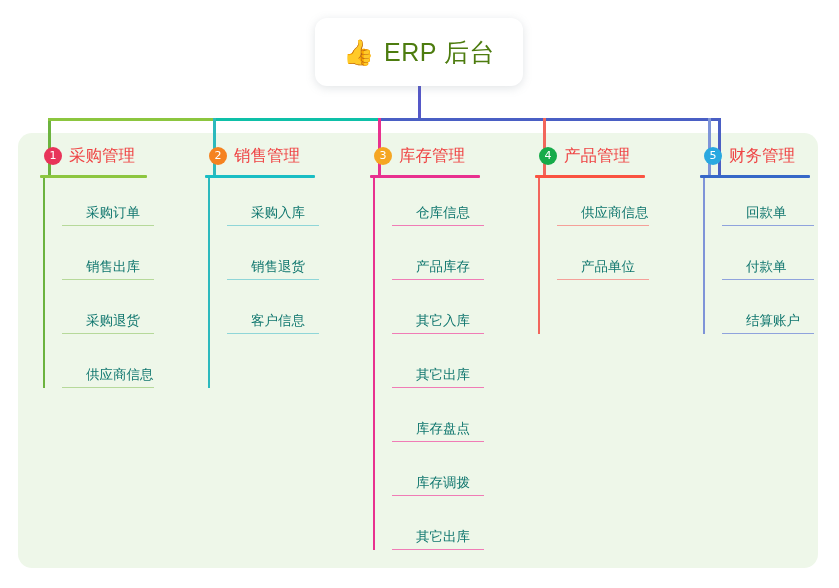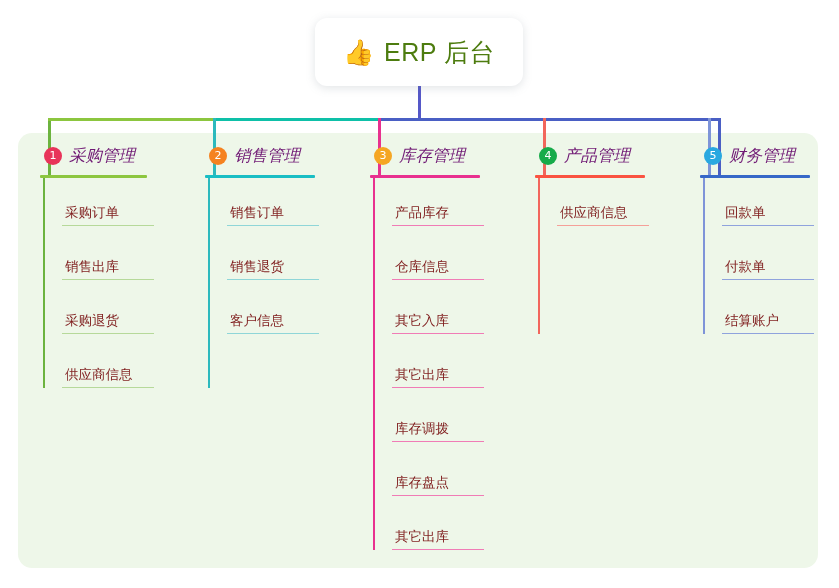--- a/index.html
+++ b/index.html
@@ -87,23 +87,22 @@
     border-radius: 50%;
     color: #ffffff;
     font-size: 11px;
     line-height: 18px;
     text-align: center;
     flex: 0 0 auto;
     font-family: "DejaVu Sans", sans-serif;
   }
   .col-title {
     font-size: 16.5px;
-    color: #701a75;
+    color: #ef4444;
     white-space: nowrap;
-    font-style: italic;
   }
   .head-rule {
     height: 3px;
     margin-top: 6px;
     border-radius: 1px;
   }
 
   .items {
     position: relative;
     margin-top: 0;
@@ -114,24 +113,24 @@
     left: 3px;
     top: 0;
     width: 2px;
   }
   .item {
     position: relative;
     height: 54px;
   }
   .item .label {
     position: absolute;
-    left: 3px;
+    left: 24px;
     bottom: 10px;
     font-size: 13.5px;
-    color: #7f1d1d;
+    color: #0f766e;
     white-space: nowrap;
   }
   .item .rule {
     position: absolute;
     left: 0;
     bottom: 6px;
     width: 92px;
     height: 1.5px;
   }
 </style>
@@ -190,21 +189,21 @@
       </div>
       <div class="column" style="left: 205px;">
         <div class="col-head">
           <span class="badge" style="background: rgb(245, 130, 32);">2</span>
           <span class="col-title">销售管理</span>
         </div>
         <div class="head-rule" style="background: rgb(25, 190, 196); width: 110px;"></div>
         <div class="items">
           <div class="spine" style="background: rgb(44, 185, 189); height: 210px;"></div>
           <div class="item">
-            <span class="label">销售订单</span>
+            <span class="label">采购入库</span>
             <div class="rule" style="background: rgb(143, 214, 216);"></div>
           </div>
           <div class="item">
             <span class="label">销售退货</span>
             <div class="rule" style="background: rgb(143, 214, 216);"></div>
           </div>
           <div class="item">
             <span class="label">客户信息</span>
             <div class="rule" style="background: rgb(143, 214, 216);"></div>
           </div>
@@ -212,61 +211,65 @@
       </div>
       <div class="column" style="left: 370px;">
         <div class="col-head">
           <span class="badge" style="background: rgb(245, 166, 35);">3</span>
           <span class="col-title">库存管理</span>
         </div>
         <div class="head-rule" style="background: rgb(232, 49, 143); width: 110px;"></div>
         <div class="items">
           <div class="spine" style="background: rgb(232, 49, 143); height: 372px;"></div>
           <div class="item">
+            <span class="label">仓库信息</span>
+            <div class="rule" style="background: rgb(240, 124, 182);"></div>
+          </div>
+          <div class="item">
             <span class="label">产品库存</span>
             <div class="rule" style="background: rgb(240, 124, 182);"></div>
           </div>
           <div class="item">
-            <span class="label">仓库信息</span>
-            <div class="rule" style="background: rgb(240, 124, 182);"></div>
-          </div>
-          <div class="item">
             <span class="label">其它入库</span>
             <div class="rule" style="background: rgb(240, 124, 182);"></div>
           </div>
           <div class="item">
             <span class="label">其它出库</span>
             <div class="rule" style="background: rgb(240, 124, 182);"></div>
           </div>
           <div class="item">
+            <span class="label">库存盘点</span>
+            <div class="rule" style="background: rgb(240, 124, 182);"></div>
+          </div>
+          <div class="item">
             <span class="label">库存调拨</span>
-            <div class="rule" style="background: rgb(240, 124, 182);"></div>
-          </div>
-          <div class="item">
-            <span class="label">库存盘点</span>
             <div class="rule" style="background: rgb(240, 124, 182);"></div>
           </div>
           <div class="item">
             <span class="label">其它出库</span>
             <div class="rule" style="background: rgb(240, 124, 182);"></div>
           </div>
         </div>
       </div>
       <div class="column" style="left: 535px;">
         <div class="col-head">
           <span class="badge" style="background: rgb(23, 171, 74);">4</span>
           <span class="col-title">产品管理</span>
         </div>
         <div class="head-rule" style="background: rgb(250, 83, 65); width: 110px;"></div>
         <div class="items">
           <div class="spine" style="background: rgb(242, 102, 92); height: 156px;"></div>
           <div class="item">
             <span class="label">供应商信息</span>
             <div class="rule" style="background: rgb(245, 160, 153);"></div>
           </div>
+          <div class="item">
+            <span class="label">产品单位</span>
+            <div class="rule" style="background: rgb(245, 160, 153);"></div>
+          </div>
         </div>
       </div>
       <div class="column" style="left: 700px;">
         <div class="col-head">
           <span class="badge" style="background: rgb(41, 168, 224);">5</span>
           <span class="col-title">财务管理</span>
         </div>
         <div class="head-rule" style="background: rgb(54, 104, 200); width: 110px;"></div>
         <div class="items">
           <div class="spine" style="background: rgb(126, 148, 216); height: 156px;"></div>

